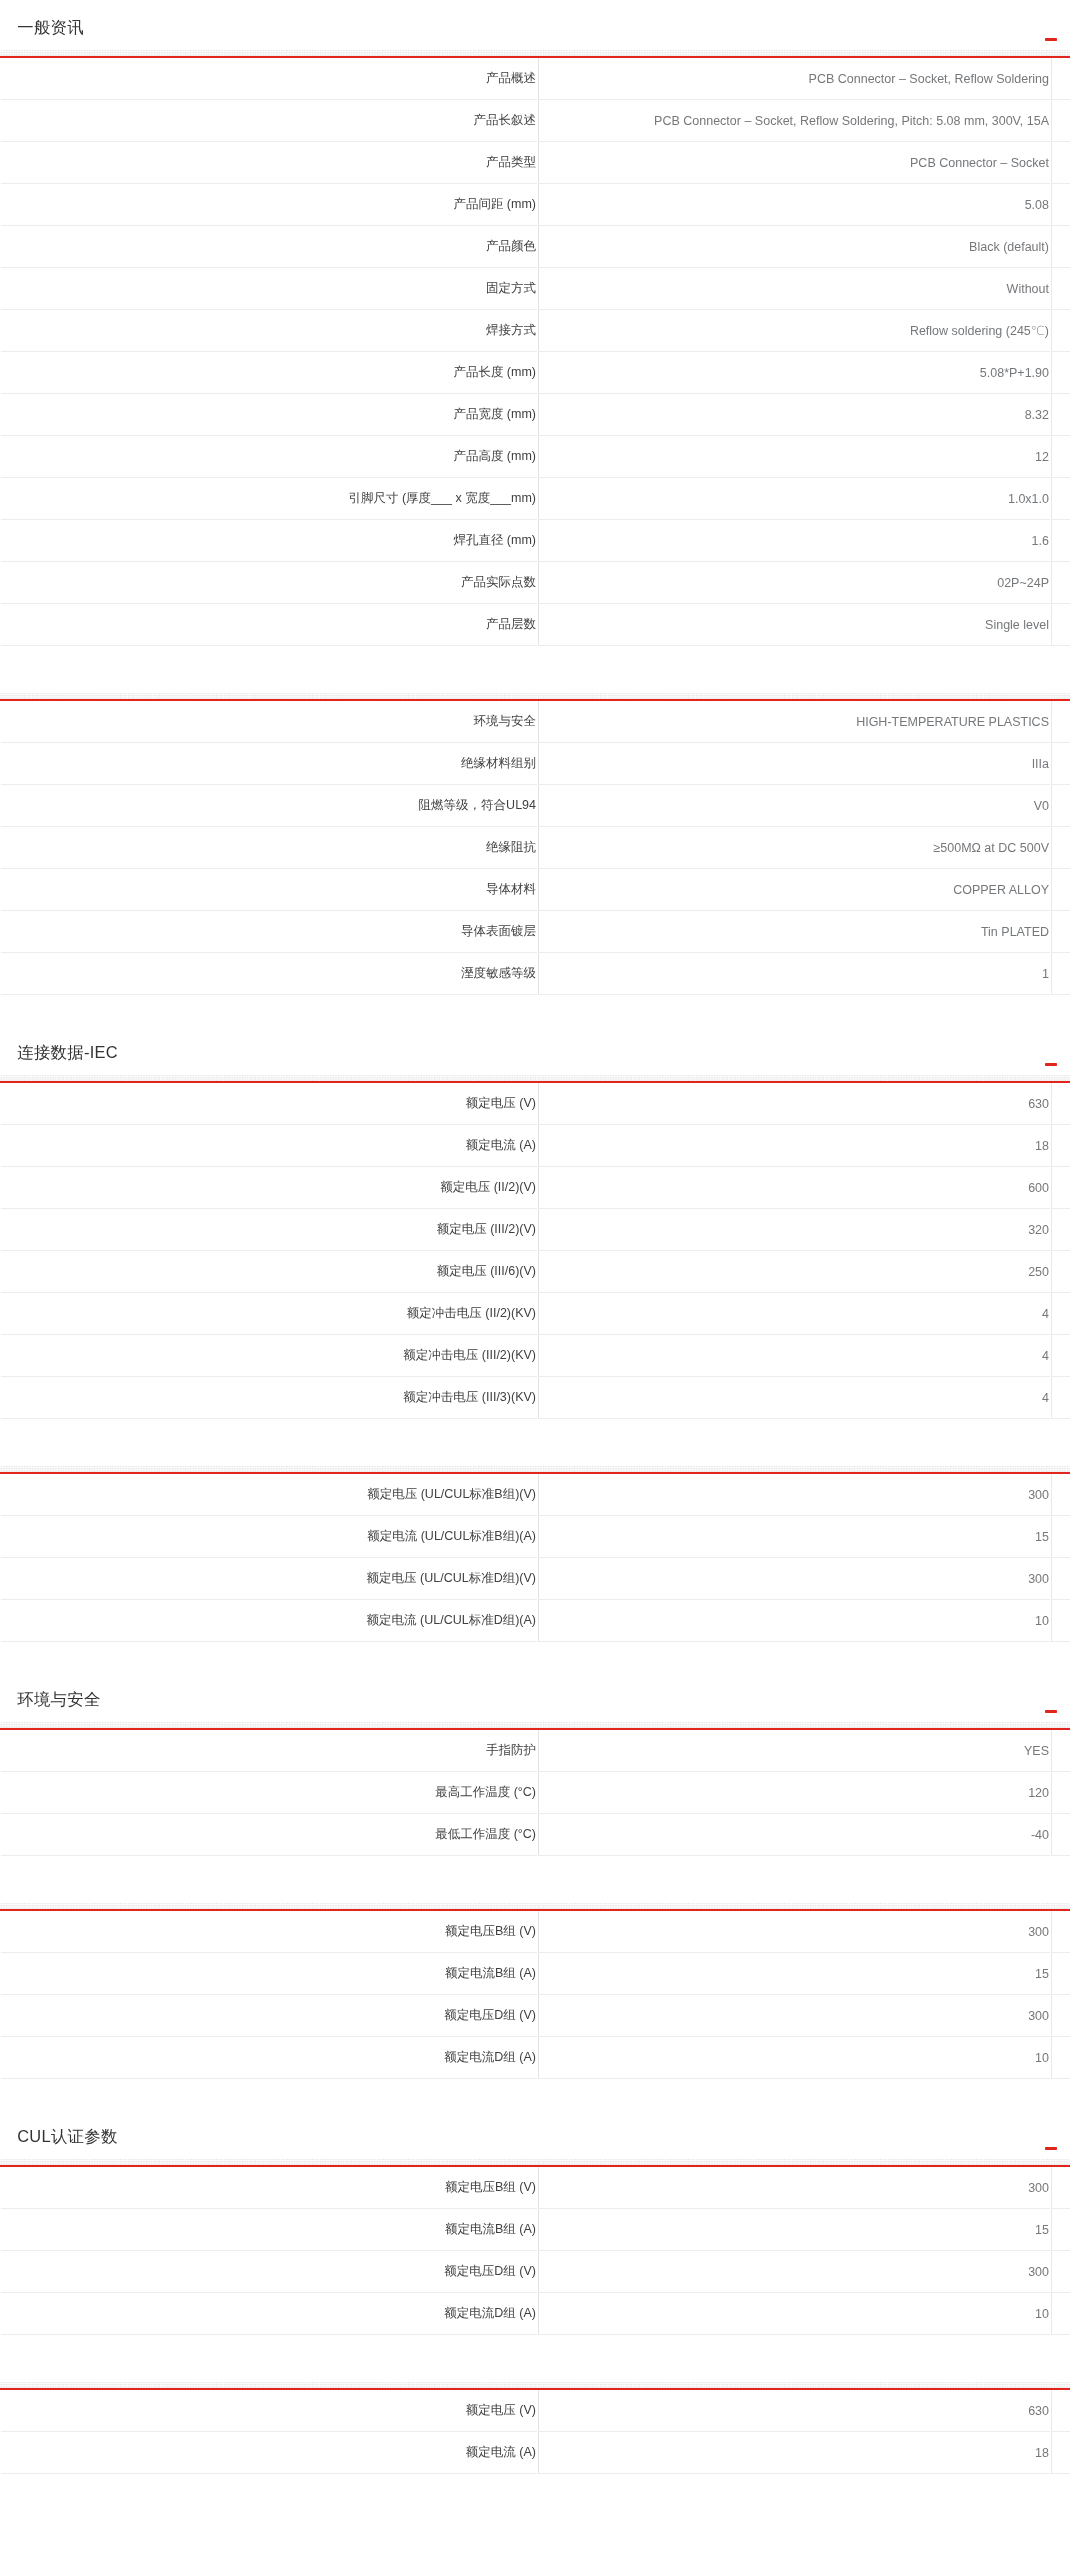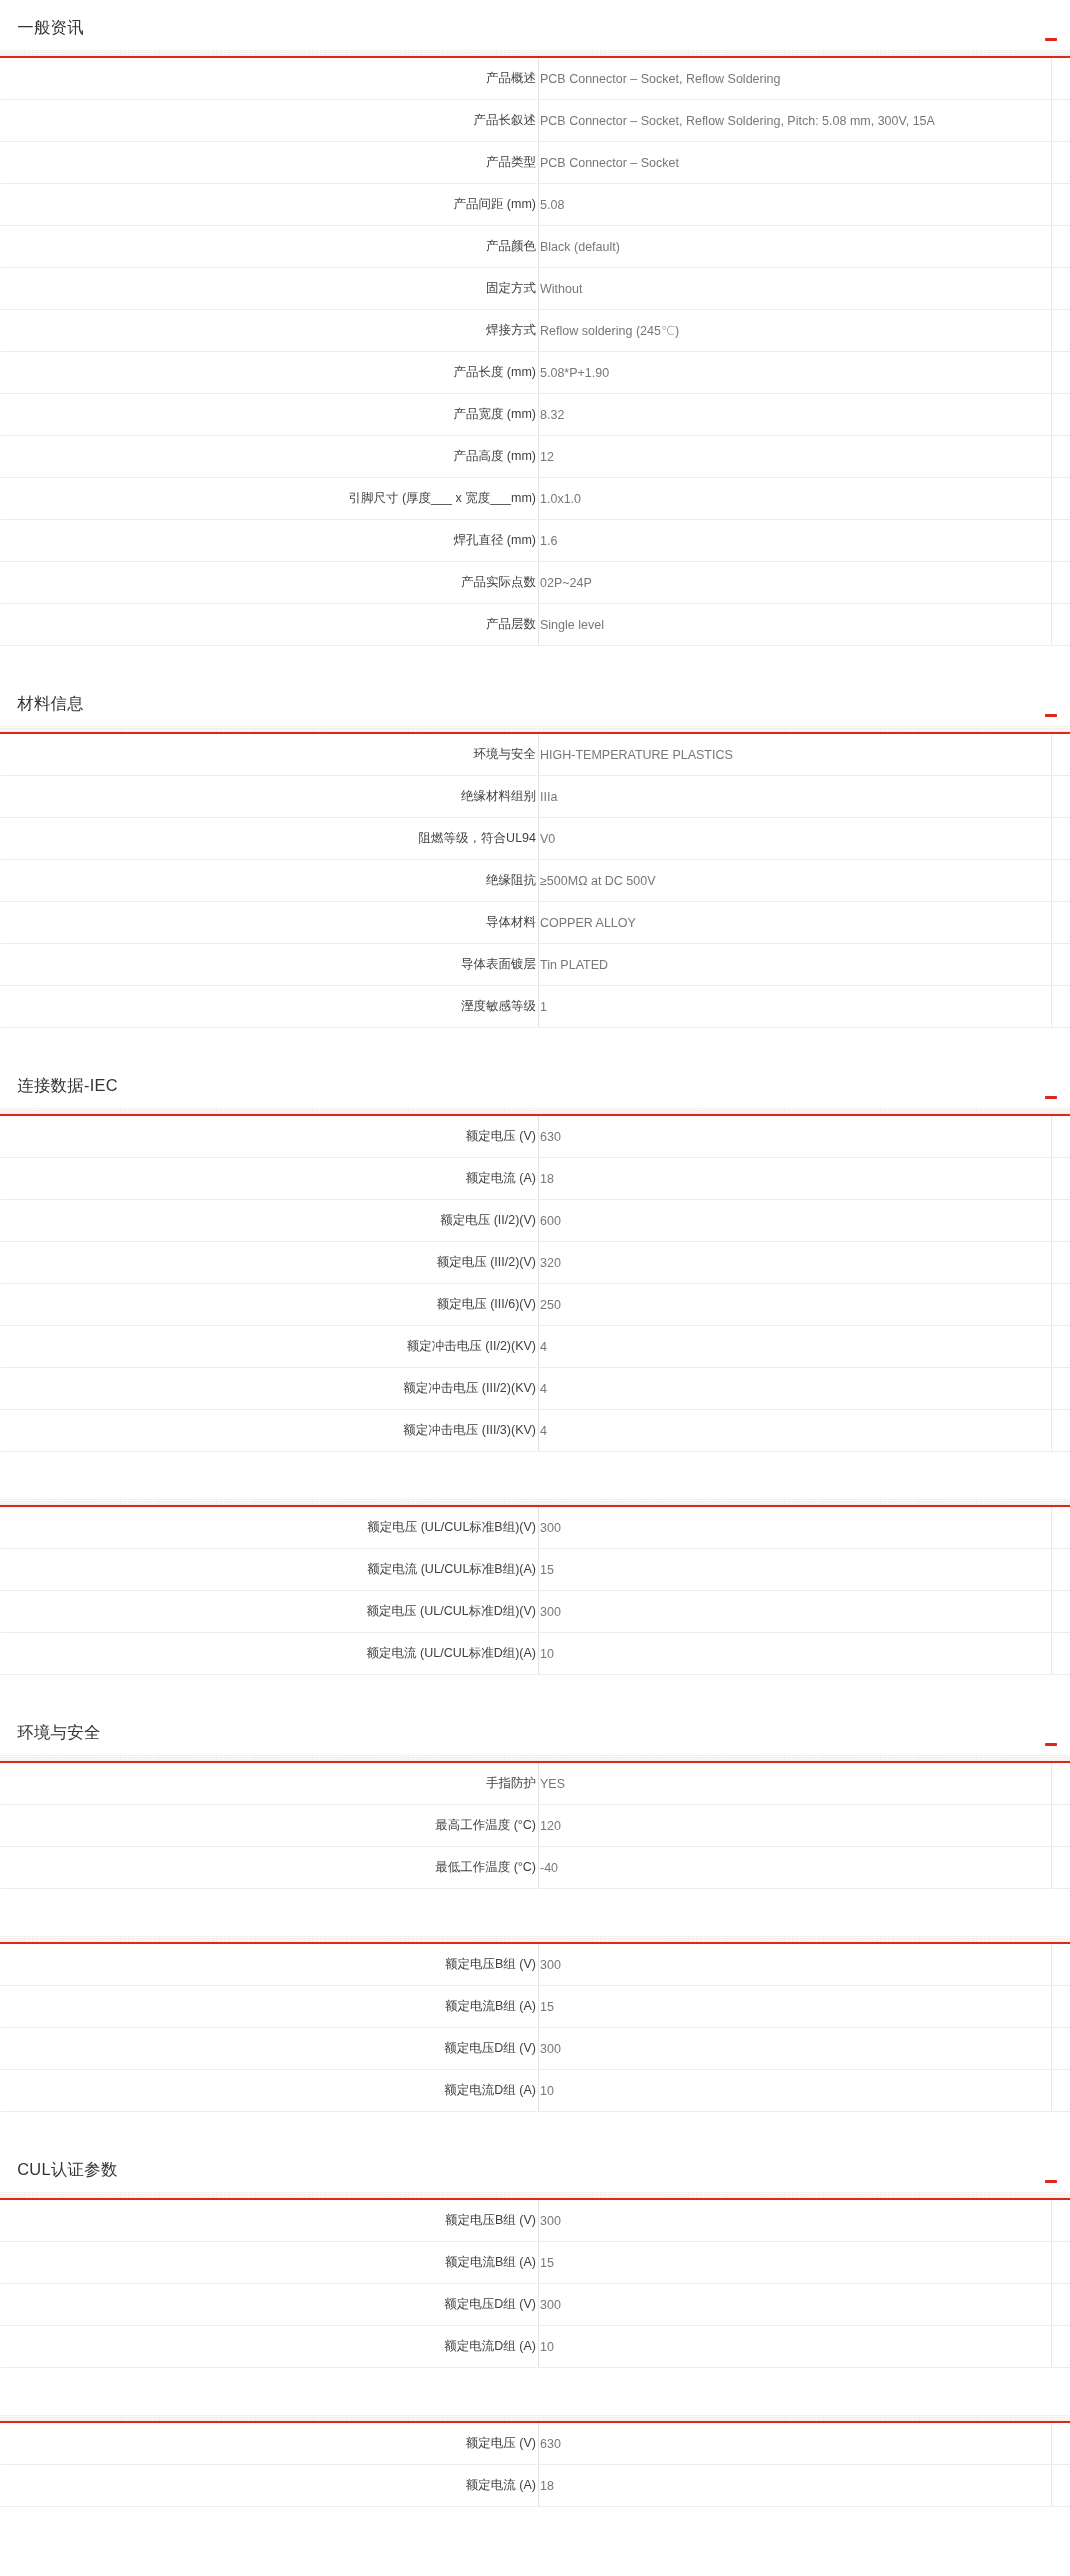--- a/index.html
+++ b/index.html
@@ -37,21 +37,21 @@
   }
   table.spec-table td{
     height:39px;border-bottom:1.3px solid #ececec;
     font-size:12.5px;font-weight:300;vertical-align:middle;
     overflow:hidden;white-space:nowrap;
   }
   td.cell-label{
     width:513px;padding-left:22px;color:#3f3f3f;text-align:right;
   }
   td.cell-value{
-    width:509px;text-align:left;color:#75787b;
+    width:509px;text-align:right;color:#75787b;
     border-left:0.7px solid #e3e3e3;border-right:none;
   }
   td.cell-spacer{
     width:39px;border-left:0.7px solid #e9e9e9;
   }
 </style>
 </head>
 <body>
 
 <div class="spec-page">
@@ -144,24 +144,20 @@
   <tr class="spec-row">
     <td class="cell-label">产品层数</td>
     <td class="cell-value">Single level</td>
     <td class="cell-spacer"></td>
   </tr>
 </tbody>
     </table>
   </section>
 
   <section class="spec-section">
-    <div class="section-header">
-      <h2 class="section-title">材料信息</h2>
-      <span class="collapse-btn" title=""></span>
-    </div>
     <div class="header-band"></div>
     <table class="spec-table">
       <tbody>
   <tr class="spec-row">
     <td class="cell-label">环境与安全</td>
     <td class="cell-value">HIGH-TEMPERATURE PLASTICS</td>
     <td class="cell-spacer"></td>
   </tr>
 
   <tr class="spec-row">

